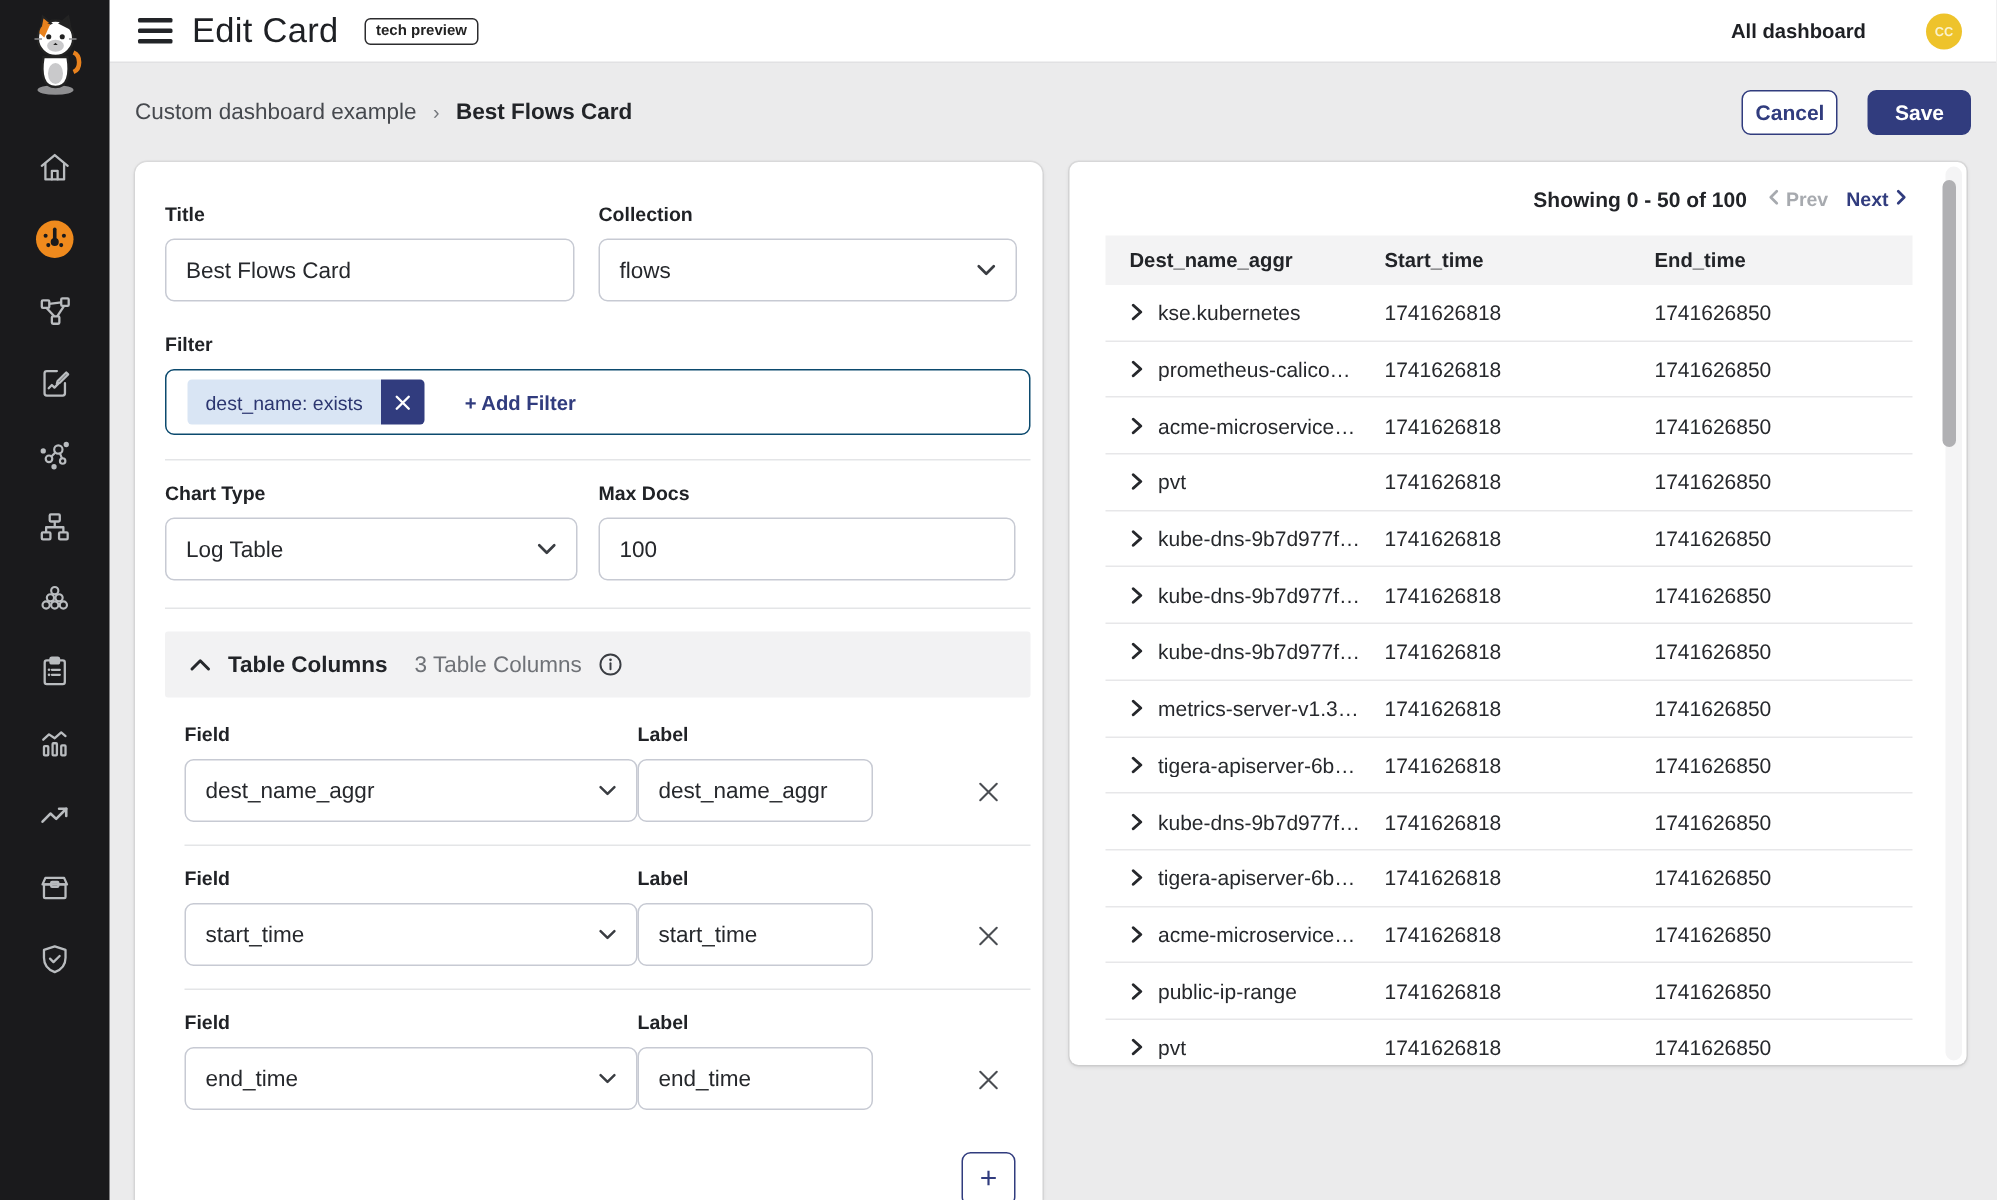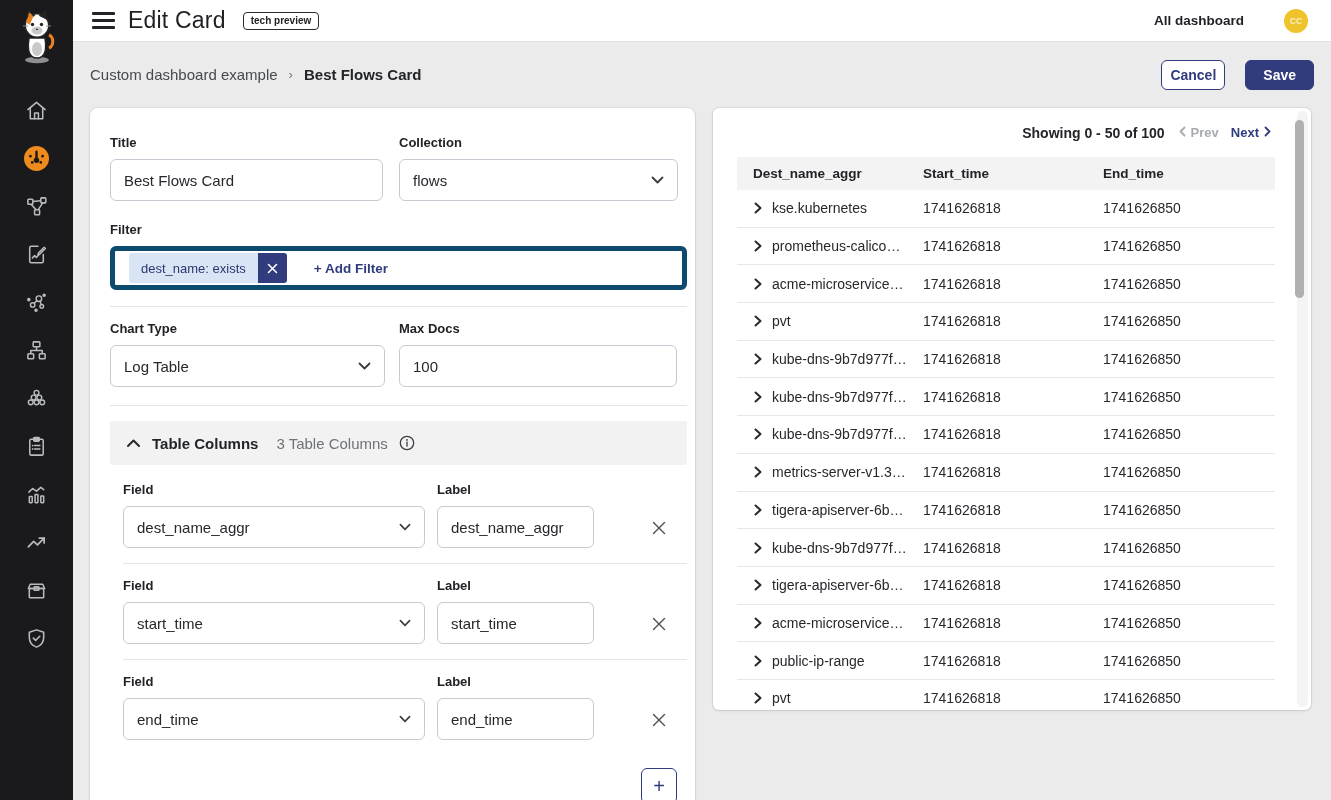--- a/index.html
+++ b/index.html
@@ -66,21 +66,21 @@
     font-family:inherit; font-size:15px; color:#26282c; padding:0 13px; background:#fff; outline:none;
   }
   .select {
     position:relative; width:100%; height:42px; border:1px solid #c7cad3; border-radius:6px;
     display:flex; align-items:center; padding:0 32px 0 13px; font-size:15px; color:#26282c;
     background:#fff; cursor:pointer;
   }
   .select .chev { position:absolute; right:13px; top:50%; transform:translateY(-50%); display:flex; }
   .filter-group { margin-top:21px; }
   .filter-box {
-    height:44px; border:5px solid #0c4a6e; border-radius:6px;
+    height:44px; border:1px solid #0c4a6e; border-radius:6px;
     display:flex; align-items:center; padding:0 14px;
   }
   .chip { display:inline-flex; height:30px; cursor:default; }
   .chip-label {
     background:#d9e5f4; color:#2c3670; font-size:13px; display:flex; align-items:center;
     padding:0 12px; border-radius:3px 0 0 3px;
   }
   .chip-x {
     width:29px; background:#313c7e; color:#fff; border:none; cursor:pointer;
     display:flex; align-items:center; justify-content:center; border-radius:0 3px 3px 0;
@@ -90,21 +90,21 @@
   .section-head {
     margin-top:15px; height:44px; background:#f2f2f3; border-radius:2px;
     display:flex; align-items:center; padding:0 16px; gap:11px;
   }
   .section-title { font-size:15px; font-weight:700; color:#222428; }
   .section-count { font-size:15px; color:#6f7277; margin-left:7px; }
   .icon-btn { background:none; border:none; cursor:pointer; display:flex; align-items:center; padding:0; }
   .col-rows { padding-left:13px; margin-top:17px; }
   .col-row { display:flex; align-items:flex-end; }
   .col-row .field-stack { width:302px; }
-  .col-row .label-stack { width:157px; margin-left:12px; }
+  .col-row .label-stack { width:157px; }
   .col-row .remove-x { margin-left:auto; margin-right:20px; margin-bottom:12px; }
   .row-divider { height:1px; background:#e4e5e7; margin:15px 0 14px 0; }
   .add-row { display:flex; justify-content:flex-end; margin-top:28px; padding-right:10px; }
   .add-btn {
     width:36px; height:36px; border:1.5px solid #313c7e; border-radius:6px; background:#fff;
     color:#313c7e; font-size:20px; line-height:1; cursor:pointer; font-family:inherit;
   }
   
   .right-panel {
     position:absolute; left:713px; top:108px; width:598px; height:602px;

